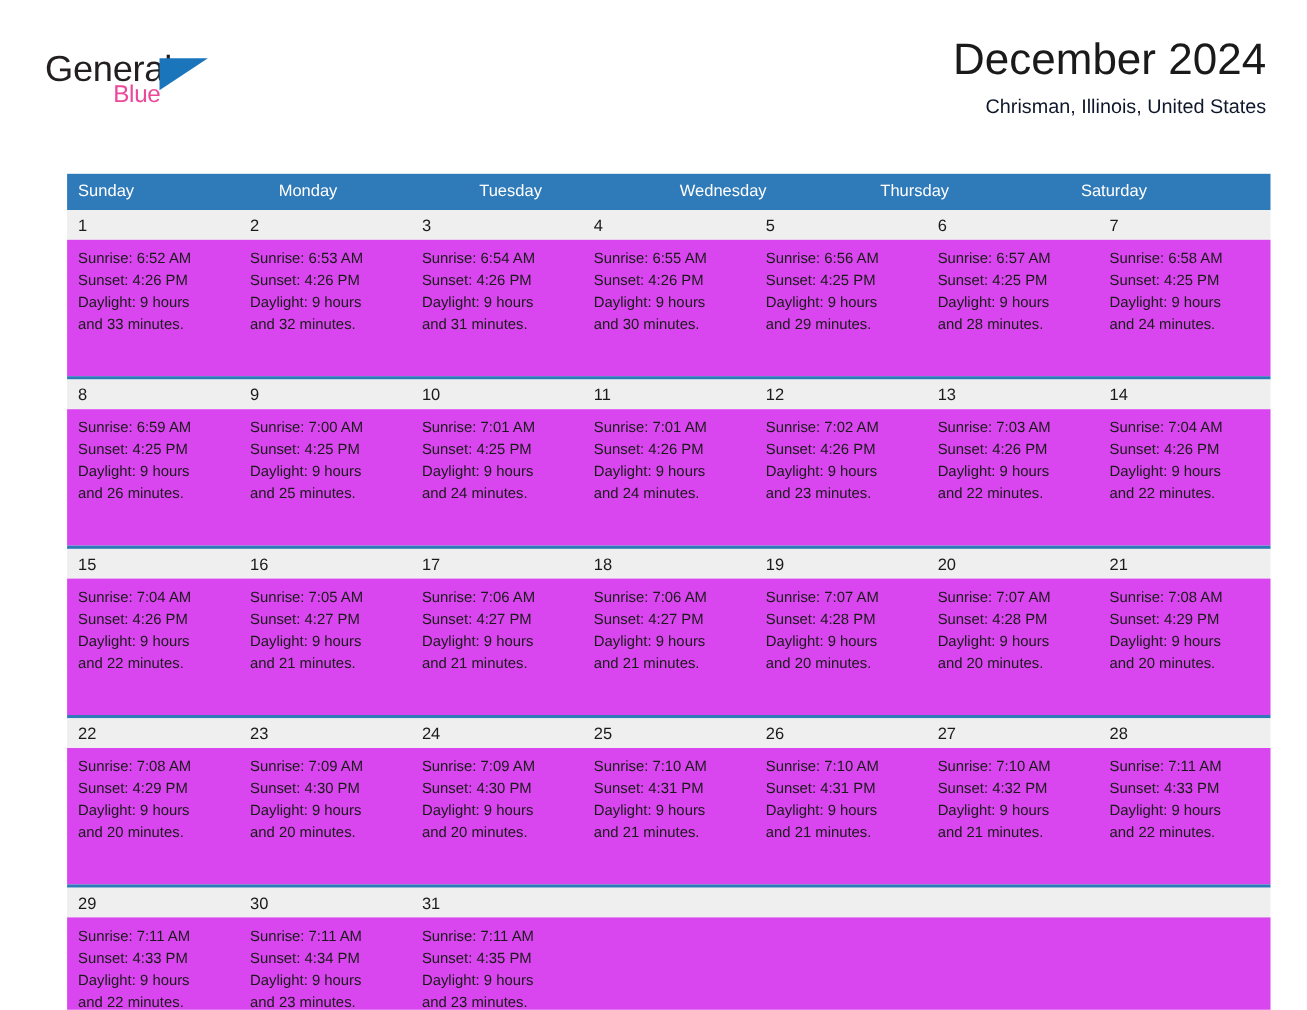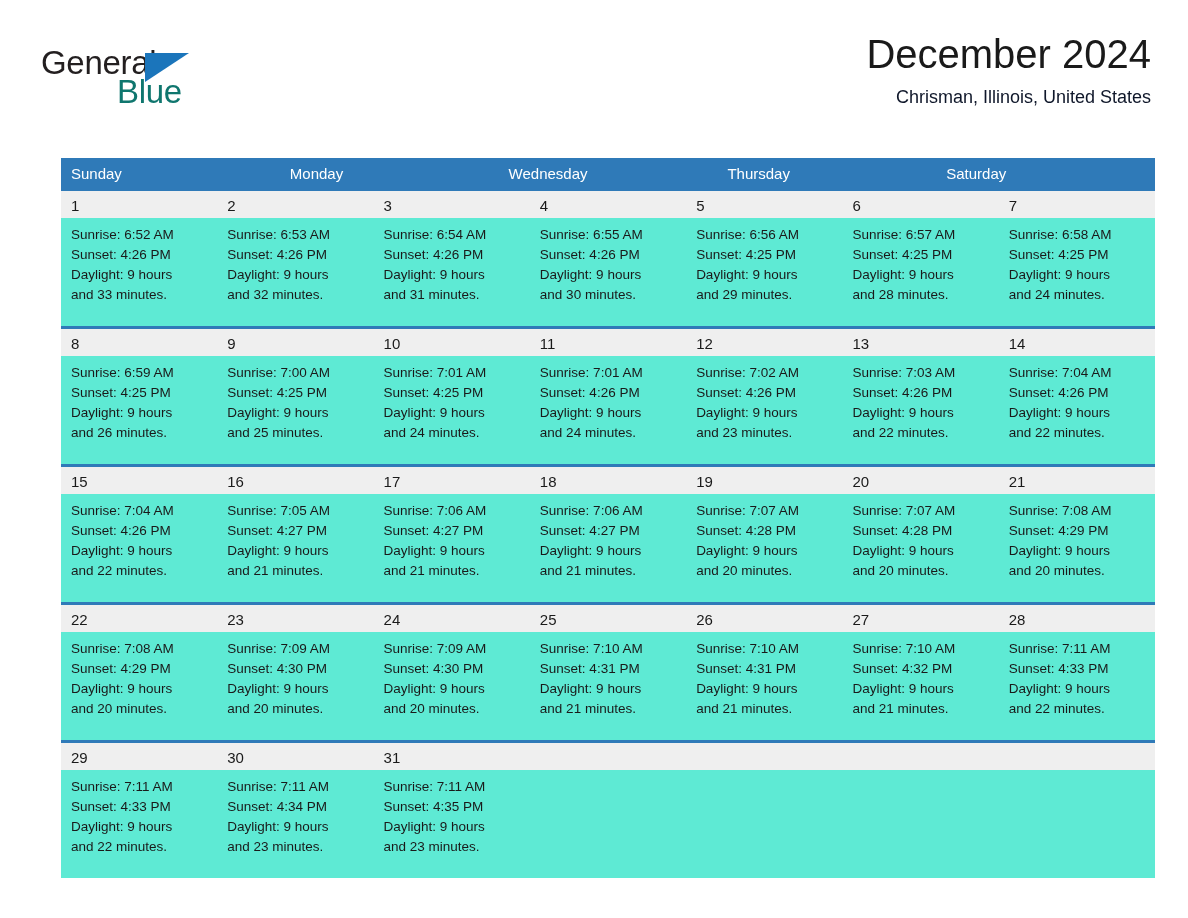--- a/index.html
+++ b/index.html
@@ -38,25 +38,25 @@
     position: absolute;
     left: 0;
     top: 0;
     font-size: 33px;
     letter-spacing: -0.3px;
     color: #231f20;
     line-height: 1;
   }
   .brand-blue {
     position: absolute;
-    left: 76px;
+    left: 62px;
     top: 29px;
-    font-size: 33px;
+    font-size: 22px;
     letter-spacing: -0.3px;
-    color: #0f766e;
+    color: #ec4899;
     line-height: 1;
   }
   .brand-tri {
     position: absolute;
     left: 104px;
     top: 7px;
     width: 0;
     height: 0;
     border-left: 44px solid #1b75bb;
     border-bottom: 29px solid transparent;
@@ -118,22 +118,22 @@
     min-width: 0;
     font-size: 15px;
     color: #1a1a1a;
     padding: 6px 0 5px 10px;
     box-sizing: border-box;
     line-height: 1.2;
     height: 27px;
   }
   .info-row {
     display: flex;
-    background: #5eead4;
-    height: 108px;
+    background: #d946ef;
+    height: 124px;
   }
   .info-cell {
     flex: 1 1 0;
     min-width: 0;
     padding: 7px 8px 0 10px;
     box-sizing: border-box;
     font-size: 13.5px;
     line-height: 20px;
     color: #1a1a1a;
   }
@@ -161,20 +161,21 @@
       <div class="title">December 2024</div>
       <div class="subtitle">Chrisman, Illinois, United States</div>
     </div>
 
   </div>
 
   <div class="calendar">
     <div class="weekday-row" id="weekday-row">
         <div class="weekday-cell">Sunday</div>
         <div class="weekday-cell">Monday</div>
+        <div class="weekday-cell">Tuesday</div>
         <div class="weekday-cell">Wednesday</div>
         <div class="weekday-cell">Thursday</div>
         <div class="weekday-cell">Saturday</div>
       </div>
     <div id="weeks-container">
         <div class="week">
           <div class="daynum-row">
             <div class="daynum-cell">1</div>
             <div class="daynum-cell">2</div>
             <div class="daynum-cell">3</div>

